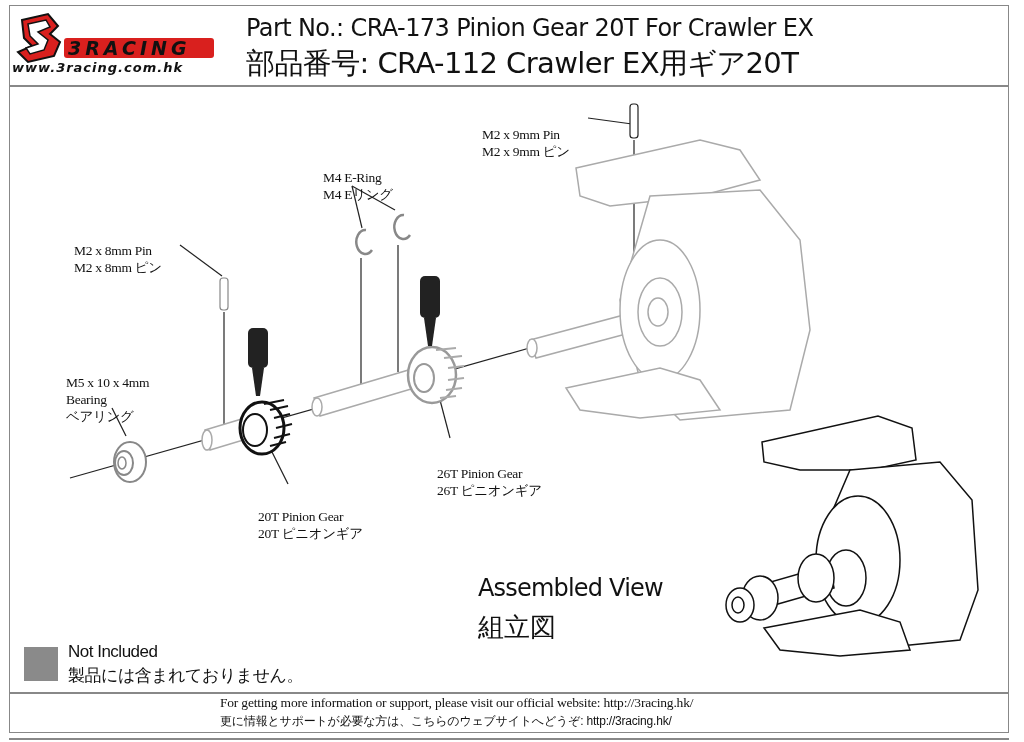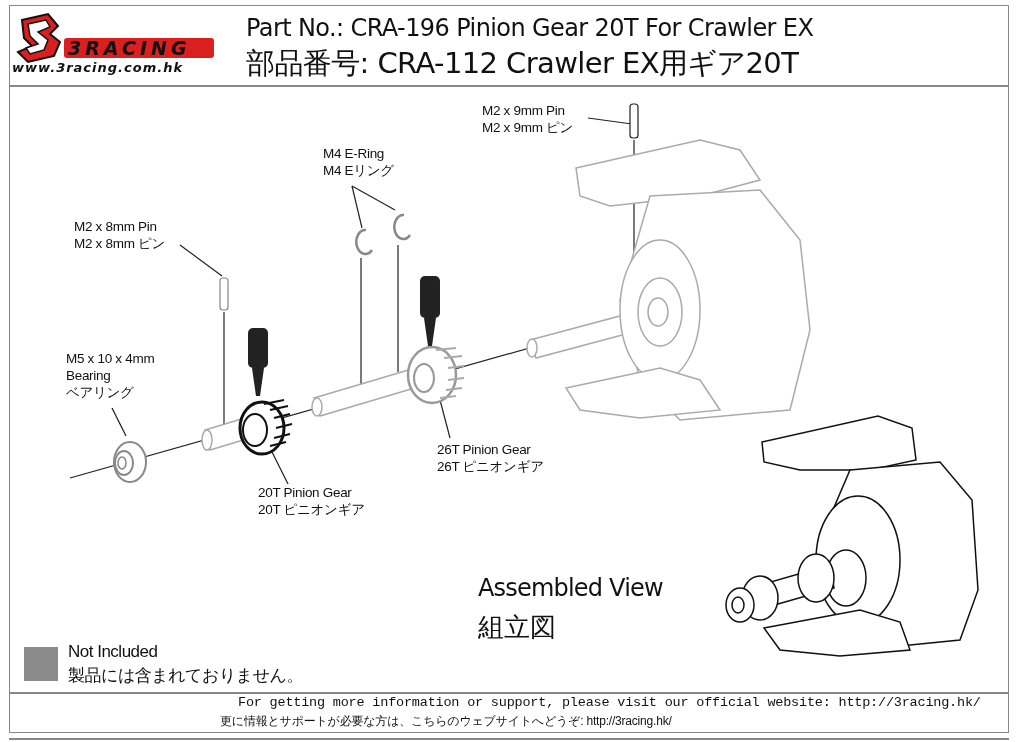--- a/index.html
+++ b/index.html
@@ -3,28 +3,28 @@
 <meta charset="utf-8">
 <style>
   html,body{margin:0;padding:0;background:#fff;}
   body{width:1024px;height:742px;position:relative;overflow:hidden;font-family:"Liberation Sans","DejaVu Sans",sans-serif;color:#111;}
   .frame{position:absolute;left:9px;top:5px;width:1000px;height:728px;border:1px solid #888;box-sizing:border-box;}
   .hdr{position:absolute;left:9px;top:5px;width:1000px;height:82px;border-bottom:2px solid #888;box-sizing:border-box;}
   .logo{position:absolute;left:14px;top:12px;width:220px;height:68px;}
   .logo-url{position:absolute;left:12px;top:60px;font-family:"DejaVu Sans",sans-serif;font-style:italic;font-weight:bold;font-size:13px;letter-spacing:1px;color:#111;text-align:center;}
   .title1{position:absolute;left:246px;top:14px;font-size:24px;font-family:"DejaVu Sans",sans-serif;letter-spacing:-0.6px;white-space:nowrap;}
   .title2{position:absolute;left:246px;top:44px;font-size:29px;font-family:"DejaVu Sans",sans-serif;letter-spacing:-0.6px;white-space:nowrap;}
-  .lbl{position:absolute;font-family:Liberation Sans, sans-serif;font-size:13.5px;line-height:17px;white-space:nowrap;letter-spacing:-0.3px;}
+  .lbl{position:absolute;font-family:Liberation Serif, serif;font-size:13.5px;line-height:17px;white-space:nowrap;letter-spacing:-0.3px;margin-top:24px;}
   .asm1{position:absolute;left:478px;top:574px;font-size:24px;font-family:"DejaVu Sans",sans-serif;letter-spacing:-0.8px;white-space:nowrap;}
   .asm2{position:absolute;left:478px;top:610px;font-size:26px;font-family:"DejaVu Sans",sans-serif;white-space:nowrap;text-align:center;}
   .ni-box{position:absolute;left:24px;top:647px;width:34px;height:34px;background:#8a8a8a;}
   .ni1{position:absolute;left:68px;top:642px;font-size:17px;font-family:Liberation Sans, sans-serif;letter-spacing:-0.5px;white-space:nowrap;}
   .ni2{position:absolute;left:68px;top:664px;font-size:17px;font-family:"DejaVu Sans",sans-serif;letter-spacing:-0.5px;white-space:nowrap;}
   .footer{position:absolute;left:9px;top:692px;width:1000px;height:41px;border-top:2px solid #888;box-sizing:border-box;}
-  .f1{position:absolute;left:220px;top:695px;font-size:13.5px;font-family:Liberation Mono, monospace;white-space:nowrap;letter-spacing:-0.2px;margin-left:18px;}
+  .f1{position:absolute;left:220px;top:695px;font-size:13.5px;font-family:Liberation Serif, serif;white-space:nowrap;letter-spacing:-0.2px;}
   .f2{position:absolute;left:220px;top:713px;font-size:12px;font-family:"Liberation Sans",sans-serif;white-space:nowrap;letter-spacing:-0.2px;}
   .bottomline{position:absolute;left:9px;top:738px;width:1000px;height:2px;background:#888;}
   svg.draw{position:absolute;left:0;top:0;}
 </style>
 </head>
 <body>
 
 <div class="frame"></div>
 <div class="hdr"></div>
 
@@ -35,21 +35,21 @@
       <path d="M14 12 L32 8 L36 15 L24 20 L34 28 L30 38 L16 42 L12 36 L24 32 L16 24 Z" fill="#fff" stroke="#111" stroke-width="1.5"></path>
     </g>
     <g>
       <rect x="50" y="26" width="150" height="20" rx="3" fill="#d9201e"></rect>
       <text x="54" y="43" font-family="DejaVu Sans, sans-serif" font-size="19" font-weight="bold" font-style="italic" fill="#111" letter-spacing="4">3RACING</text>
     </g>
   </svg>
 </div>
 <div class="logo-url">www.3racing.com.hk</div>
 
-<div class="title1">Part No.: CRA-196  Pinion Gear 20T For Crawler EX</div>
+<div class="title1">Part No.: CRA-173  Pinion Gear 20T For Crawler EX</div>
 <div class="title2">部品番号: CRA-112  Crawler EX用ギア20T</div>
 
 <svg class="draw" width="1024" height="742">
   <g fill="none" stroke="#222" stroke-width="1.2">
 
     <line x1="70" y1="478" x2="540" y2="345"></line>
 
     <line x1="588" y1="118" x2="632" y2="124"></line>
     <line x1="634" y1="140" x2="634" y2="315"></line>
     <line x1="352" y1="186" x2="362" y2="228"></line>

